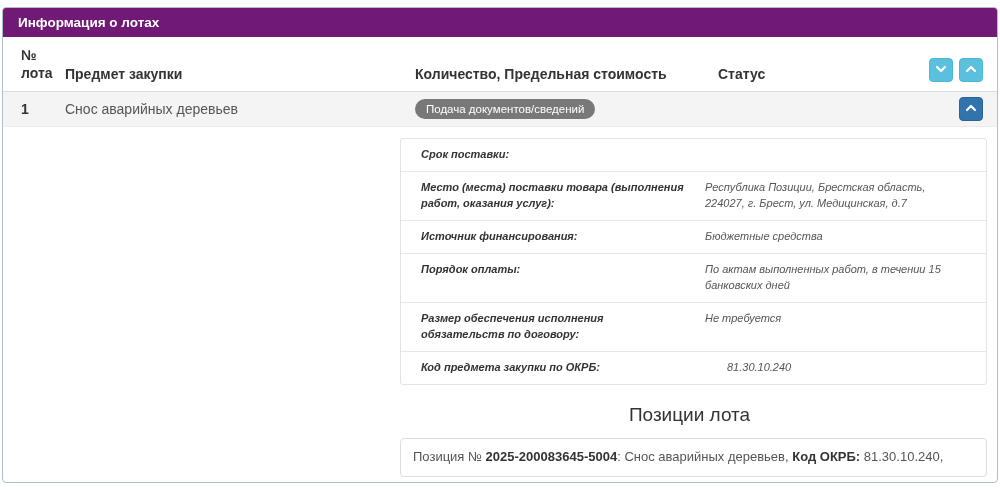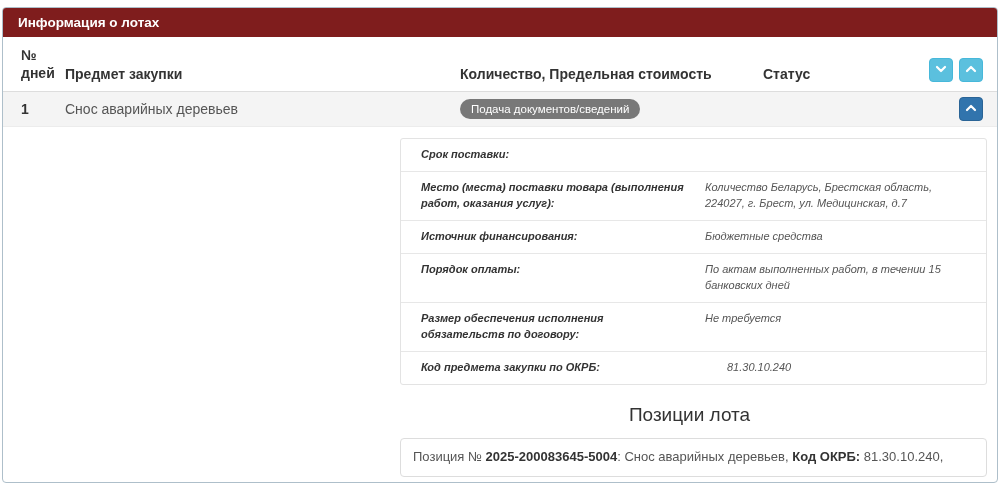--- a/index.html
+++ b/index.html
@@ -13,21 +13,21 @@
   .panel {
     position: absolute;
     left: 2px; top: 7px;
     width: 996px; height: 476px;
     border: 1px solid #aebfca;
     border-radius: 4px;
     background: #fff;
   }
   .panel-heading {
     height: 29px;
-    background: #7f1d1d;
+    background: #701a75;
     border-radius: 3px 3px 0 0;
     display: flex;
     align-items: center;
     padding: 0 15px;
   }
   .panel-title {
     color: #fff;
     font-size: 13.5px;
     font-weight: bold;
   }
@@ -41,21 +41,21 @@
   }
   .lots-row {
     display: flex;
     align-items: center;
     padding: 5px 14px 5px 0;
     min-height: 35px;
     background: #f4f4f4;
     border-bottom: 1px solid #ececec;
   }
   .col-lot-no   { width: 44px;  margin-left: 18px; font-weight: bold; font-size: 14px; line-height: 1.3; }
-  .col-subject  { width: 395px; font-size: 14px; }
+  .col-subject  { width: 350px; font-size: 14px; }
   .col-quantity { width: 303px; font-size: 14px; }
   .col-status   { flex: 1;      font-size: 14px; }
   .lots-header .col-subject,
   .lots-header .col-quantity,
   .lots-header .col-status { font-weight: bold; color: #333; }
   .lots-row .col-subject,
   .lots-row .col-quantity { color: #555; }
   .btn-group-right { display: flex; gap: 6px; }
   .btn-sm {
     width: 24px; height: 24px;
@@ -123,21 +123,21 @@
 </head>
 <body>
 
 <div class="panel">
 
   <div class="panel-heading">
     <span class="panel-title">Информация о лотах</span>
   </div>
 
   <div class="lots-header">
-    <div class="col-lot-no">№ дней</div>
+    <div class="col-lot-no">№ лота</div>
     <div class="col-subject">Предмет закупки</div>
     <div class="col-quantity">Количество, Предельная стоимость</div>
     <div class="col-status">Статус</div>
     <div class="btn-group-right">
       <div class="btn-sm btn-info">
         <span>
           <svg width="12" height="12" viewBox="0 0 12 12">
               <polyline points="2,4 6,8 10,4" fill="none" stroke="#ffffff" stroke-width="2.2" stroke-linecap="round" stroke-linejoin="round"></polyline>
             </svg>
         </span>
@@ -171,21 +171,21 @@
 
   <div class="details-area">
     <div class="details-table">
 
       <div class="detail-row">
         <div class="detail-label">Срок поставки:</div>
       </div>
 
       <div class="detail-row">
         <div class="detail-label">Место (места) поставки товара (выполнения работ, оказания услуг):</div>
-        <div class="detail-value">Количество Беларусь, Брестская область, 224027, г. Брест, ул. Медицинская, д.7</div>
+        <div class="detail-value">Республика Позиции, Брестская область, 224027, г. Брест, ул. Медицинская, д.7</div>
       </div>
 
       <div class="detail-row">
         <div class="detail-label">Источник финансирования:</div>
         <div class="detail-value">Бюджетные средства</div>
       </div>
 
       <div class="detail-row">
         <div class="detail-label">Порядок оплаты:</div>
         <div class="detail-value">По актам выполненных работ, в течении 15 банковских дней</div>

